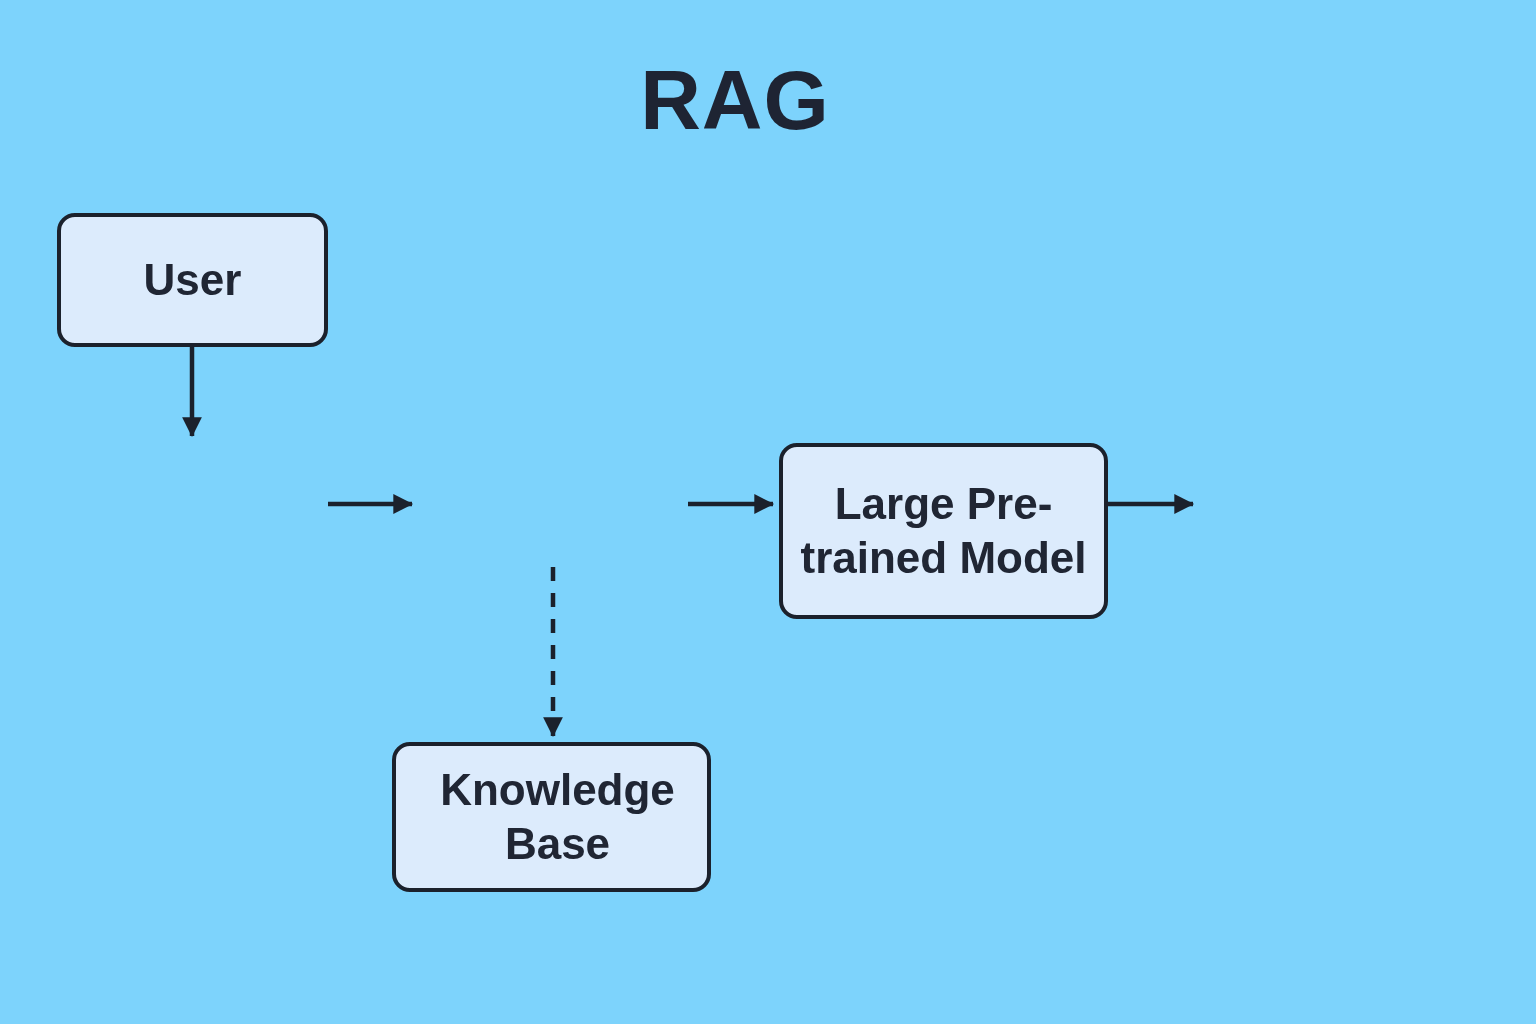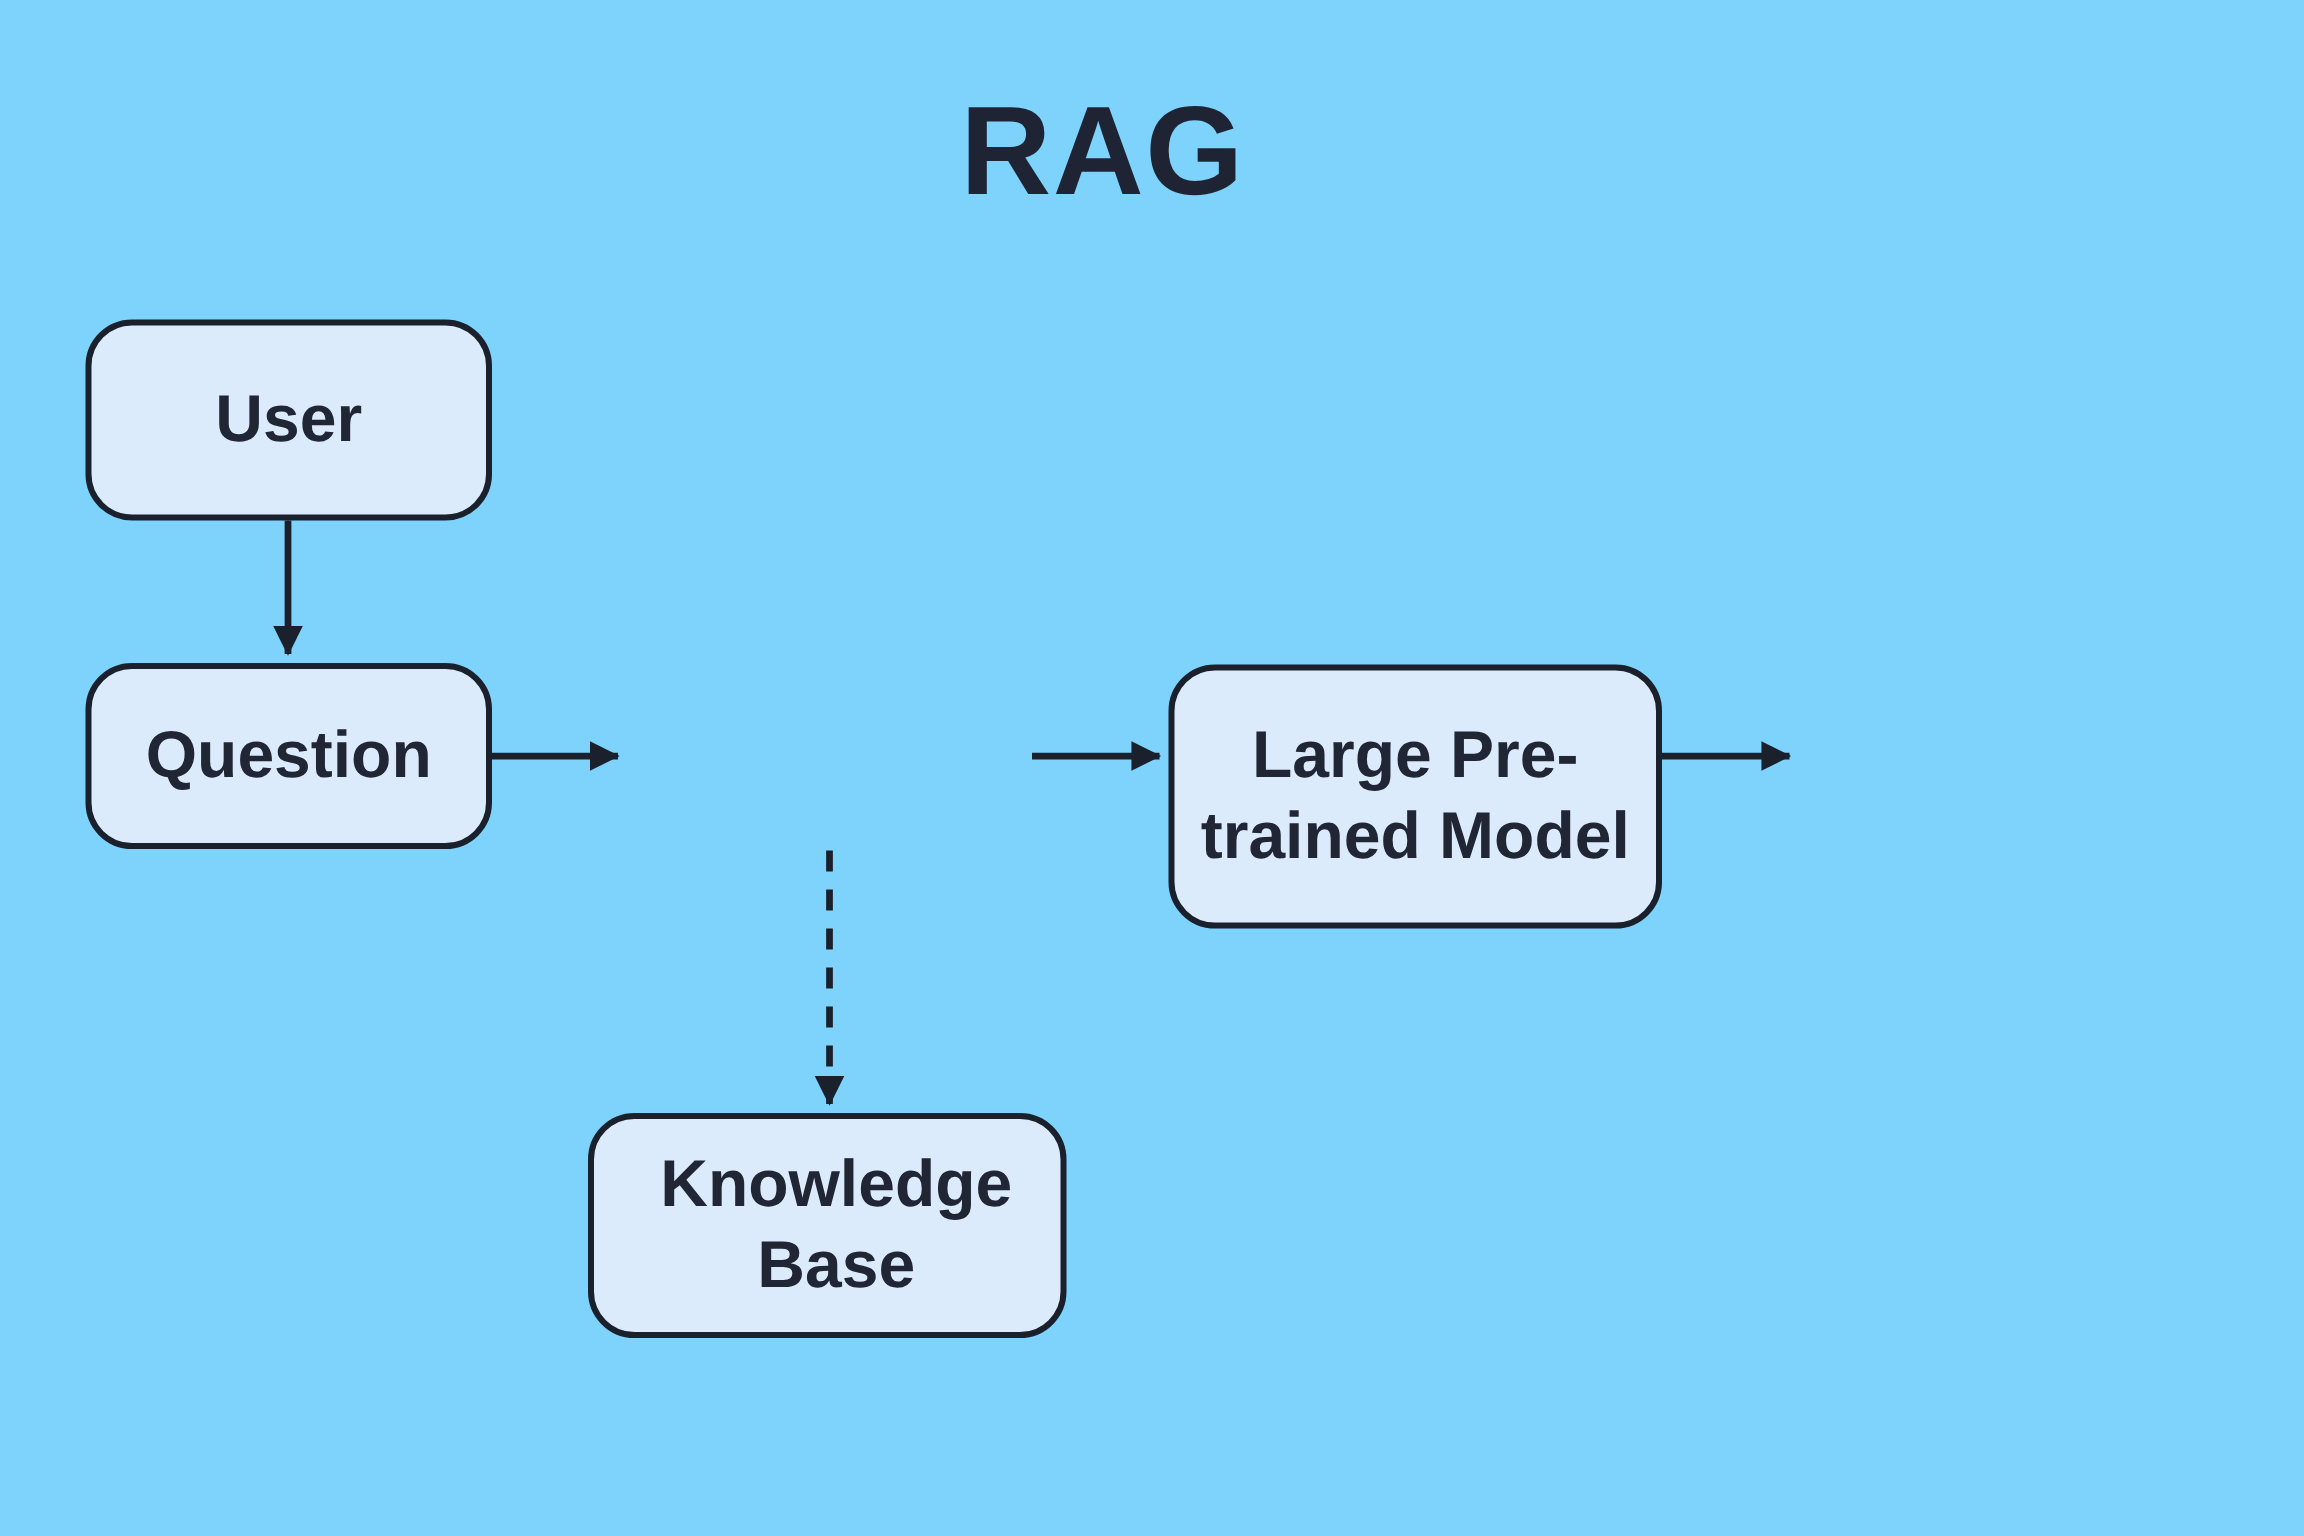--- a/index.html
+++ b/index.html
@@ -32,21 +32,21 @@
     left: 0;
     top: 0;
     width: 1536px;
     height: 1024px;
     pointer-events: none;
   }
   .node {
     position: absolute;
     box-sizing: border-box;
     border: 4px solid #1b212c;
-    border-radius: 31px;
+    border-radius: 18px;
     display: flex;
     align-items: center;
     justify-content: center;
     text-align: center;
     font-weight: bold;
     font-size: 44px;
     line-height: 1.23;
     color: #202634;
     white-space: pre-line;
   }
@@ -82,23 +82,20 @@
 
     <line x1="1108" y1="504" x2="1193" y2="504" stroke="#1b212c" stroke-width="4.5" marker-end="url(#arrowhead)"></line>
 
     <line x1="553" y1="567" x2="553" y2="736" stroke="#1b212c" stroke-width="4.5" stroke-dasharray="14 12" marker-end="url(#arrowhead)"></line>
   </svg>
 
   <div class="node node--blue node--user">
     <span>User</span>
   </div>
 
-  <div class="node node--blue node--question">
-    <span>Question</span>
-  </div>
 
 
   <div class="node node--blue node--model">
     <span>Large Pre-
 trained Model</span>
   </div>
 
 
   <div class="node node--blue node--kb">
     <span>Knowledge

